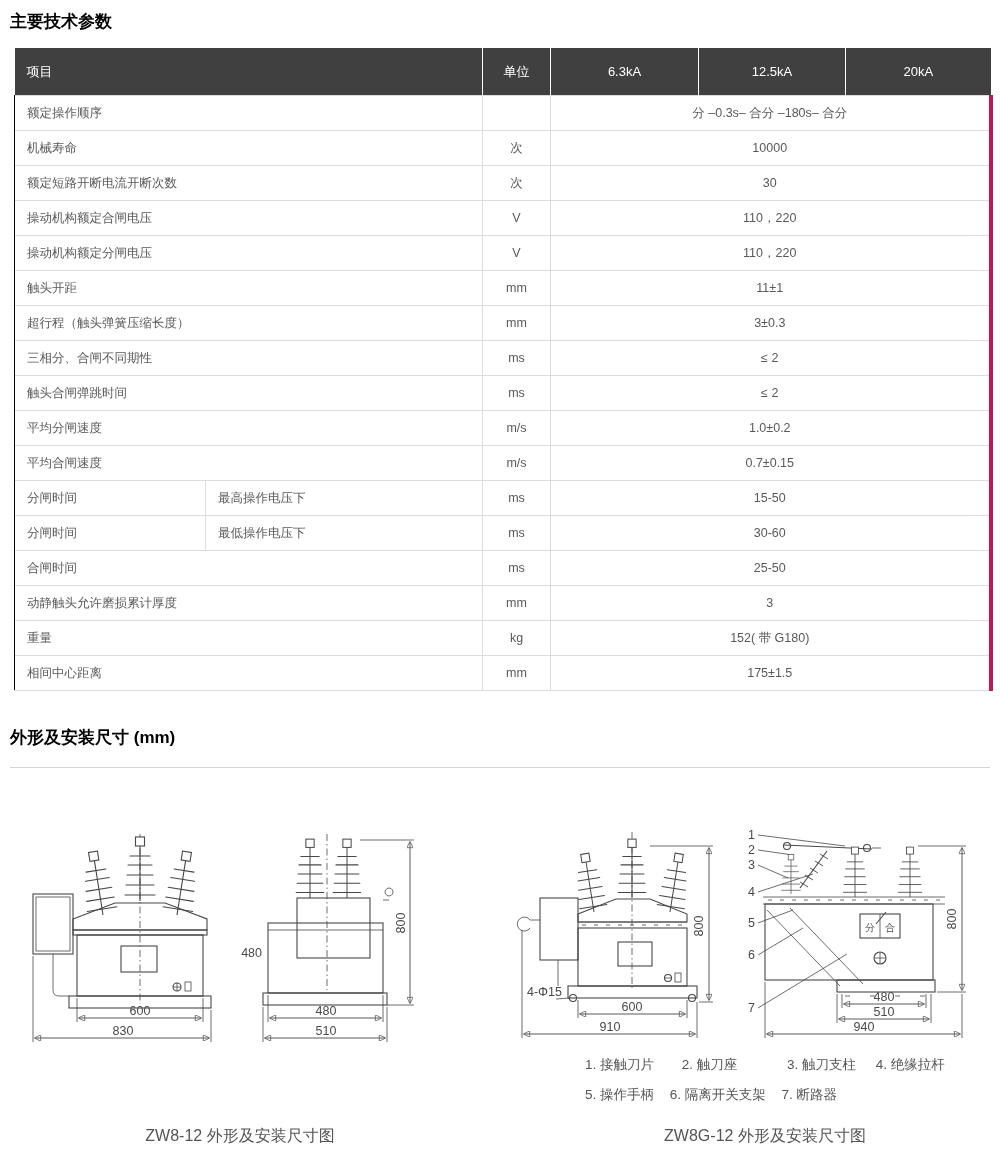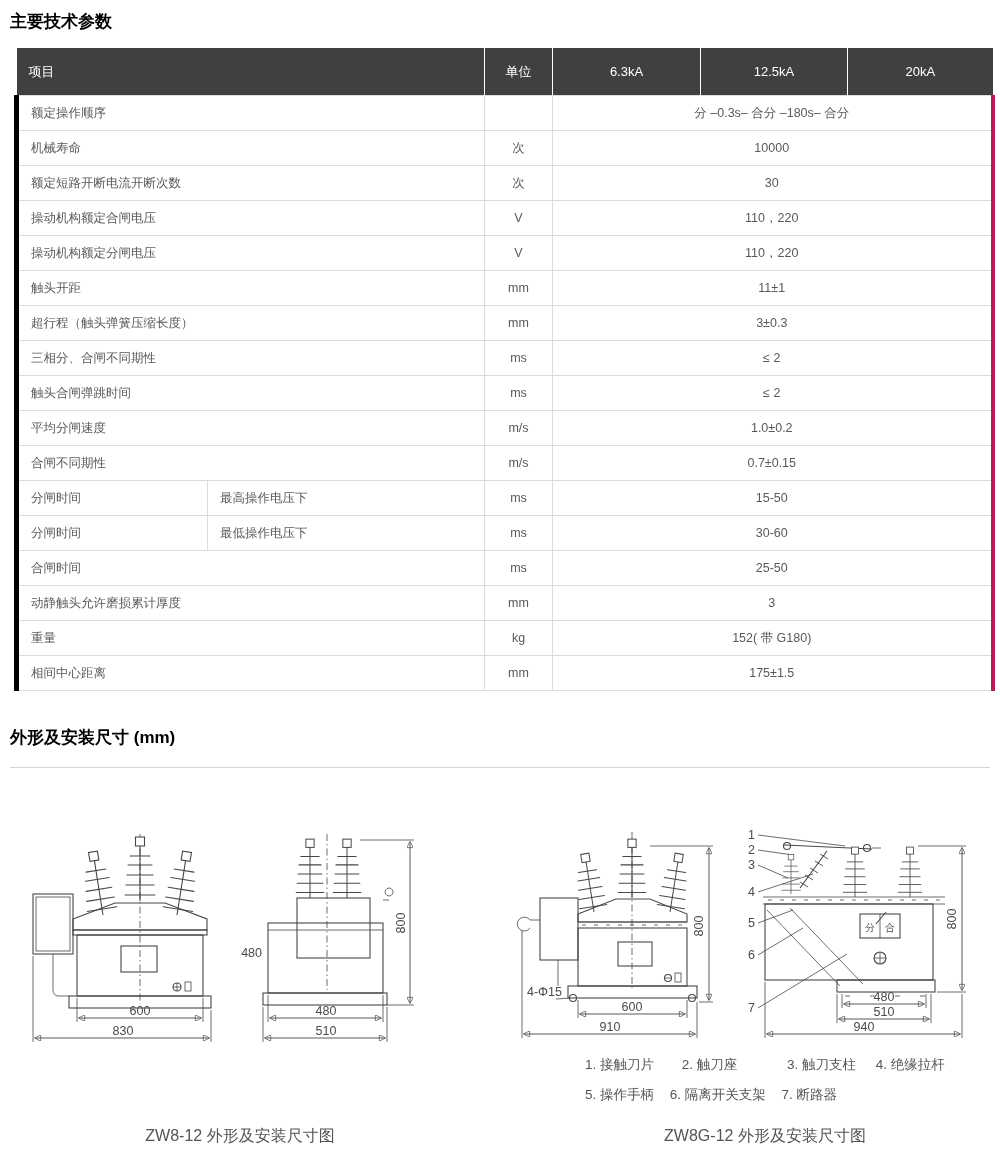--- a/index.html
+++ b/index.html
@@ -15,21 +15,21 @@
   #params{position:absolute;left:14px;top:48px;width:976px;border-collapse:collapse;table-layout:fixed;font-size:12.5px;}
   #params thead th{background:#404040;color:#fff;font-weight:normal;height:45px;font-size:13px;border-right:1px solid #fff;}
   #params thead th:last-child{border-right:none;}
   #params thead th.item{text-align:left;padding-left:12px;}
   #params tbody td{height:32px;border-top:1px solid #dcdcdc;background:#fff;color:#58595b;}
   #params tbody tr:last-child td{border-bottom:1px solid #dcdcdc;margin-top:40px;}
   #params tbody td.lbl{text-align:left;padding-left:12px;}
   #params tbody td.sub{border-left:1px solid #dcdcdc;}
   #params tbody td.unit{text-align:center;border-left:1px solid #dcdcdc;border-right:1px solid #dcdcdc;}
   #params tbody td.val{text-align:center;}
-  #params tbody td.lbl:first-child{border-left:5px solid #000000;}
+  #params tbody td.lbl:first-child{border-left:1px solid #000000;}
   #params tbody td.val{border-right:4px solid #be185d;}
 
   .fig{position:absolute;}
   #fig-left{left:15px;top:818px;}
   #fig-right{left:500px;top:818px;}
   .fig line,.fig path,.fig rect,.fig circle,.fig polygon,.fig use{stroke:#474747;fill:none;stroke-width:1.1;}
   .fig .thin{stroke-width:0.8;}
   .fig .dim{stroke-width:0.9;}
   .fig .cl{stroke-dasharray:7 3 1.5 3;stroke-width:0.8;}
   .fig .hatch{stroke-width:0.9;}
@@ -113,21 +113,21 @@
         <td class="lbl" colspan="2">触头合闸弹跳时间</td>
         <td class="unit">ms</td>
         <td class="val" colspan="3">≤ 2</td>
       </tr>
       <tr>
         <td class="lbl" colspan="2">平均分闸速度</td>
         <td class="unit">m/s</td>
         <td class="val" colspan="3">1.0±0.2</td>
       </tr>
       <tr>
-        <td class="lbl" colspan="2">合闸不同期性</td>
+        <td class="lbl" colspan="2">平均合闸速度</td>
         <td class="unit">m/s</td>
         <td class="val" colspan="3">0.7±0.15</td>
       </tr>
       <tr>
         <td class="lbl">分闸时间</td>
         <td class="lbl sub">最高操作电压下</td>
         <td class="unit">ms</td>
         <td class="val" colspan="3">15-50</td>
       </tr>
       <tr>

